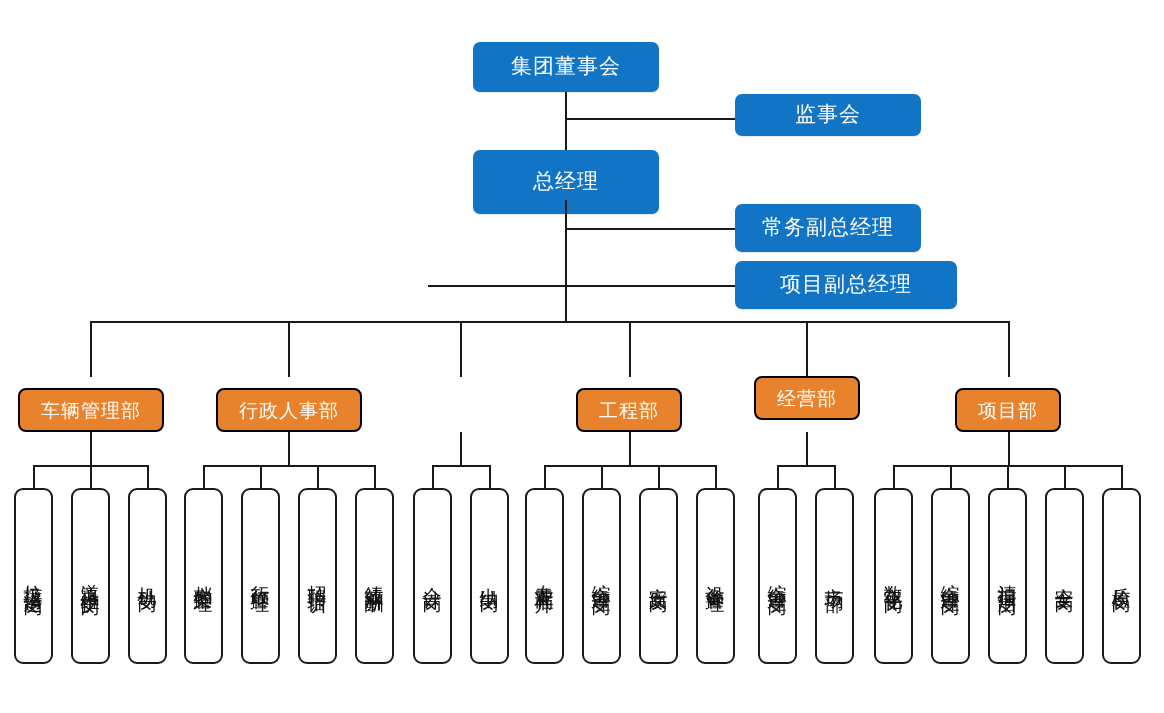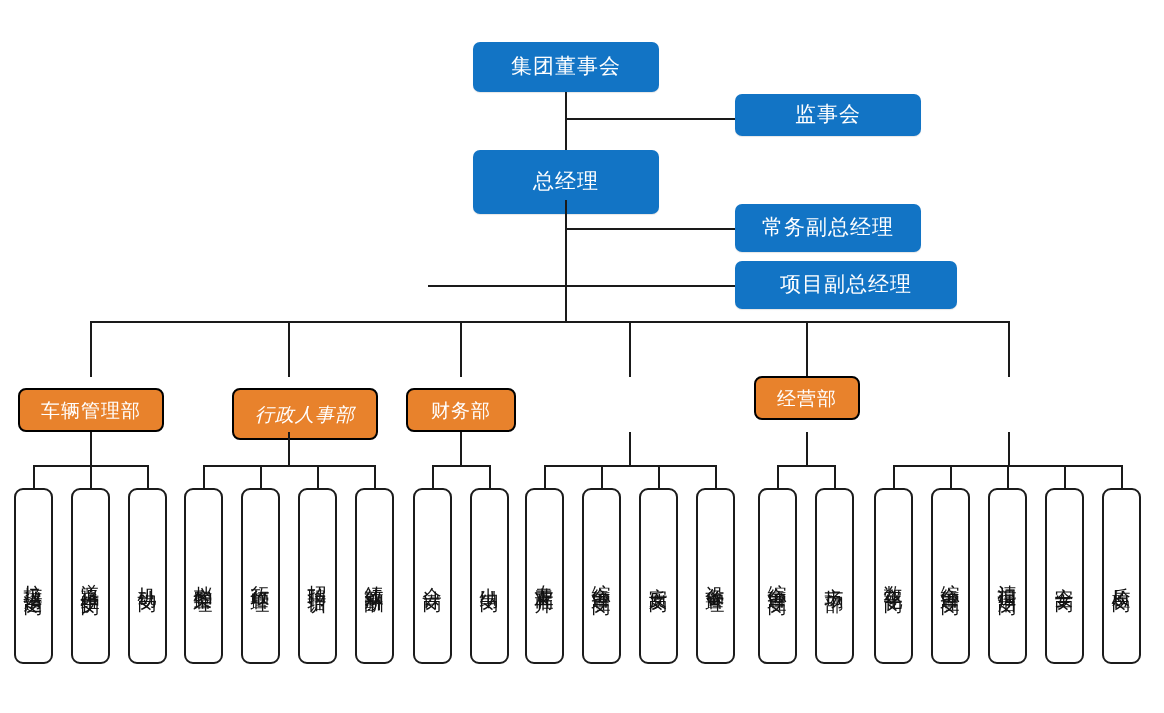--- a/index.html
+++ b/index.html
@@ -109,28 +109,31 @@
   <div class="line v" style="left:90px;top:321px;height:56px;"></div>
   <div class="line v" style="left:288px;top:321px;height:56px;"></div>
   <div class="line v" style="left:460px;top:321px;height:56px;"></div>
   <div class="line v" style="left:629px;top:321px;height:56px;"></div>
   <div class="line v" style="left:806px;top:321px;height:56px;"></div>
   <div class="line v" style="left:1008px;top:321px;height:56px;"></div>
 
   <div class="node orange" style="left:18px;top:388px;width:146px;height:44px;">
     <span>车辆管理部</span>
   </div>
-  <div class="node orange" style="left:232px;top:388px;width:146px;height:52px;font-style:italic;">
+  <div class="node orange" style="left:216px;top:388px;width:146px;height:44px;">
     <span>行政人事部</span>
   </div>
-  <div class="node orange" style="left:406px;top:388px;width:110px;height:44px;">
-    <span>财务部</span>
+  <div class="node orange" style="left:576px;top:388px;width:106px;height:44px;">
+    <span>工程部</span>
   </div>
   <div class="node orange" style="left:754px;top:376px;width:106px;height:44px;">
     <span>经营部</span>
+  </div>
+  <div class="node orange" style="left:955px;top:388px;width:106px;height:44px;">
+    <span>项目部</span>
   </div>
 
   <div class="line v" style="left:90px;top:432px;height:34px;"></div>
   <div class="line v" style="left:288px;top:432px;height:34px;"></div>
   <div class="line v" style="left:460px;top:432px;height:34px;"></div>
   <div class="line v" style="left:629px;top:432px;height:34px;"></div>
   <div class="line v" style="left:806px;top:432px;height:34px;"></div>
   <div class="line v" style="left:1008px;top:432px;height:34px;"></div>
 
   <div class="line h" style="left:33px;top:465px;width:114px;"></div>

